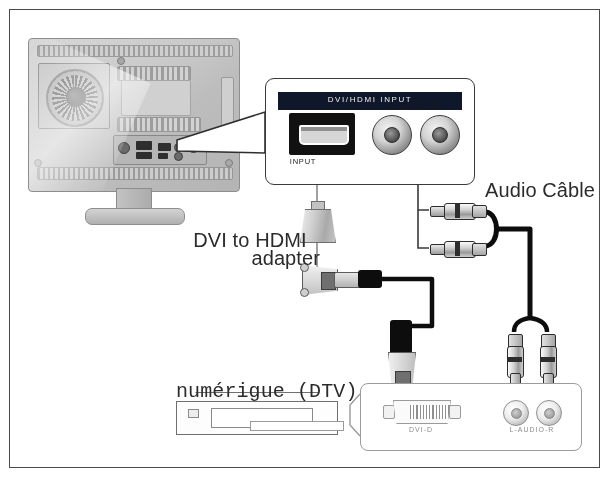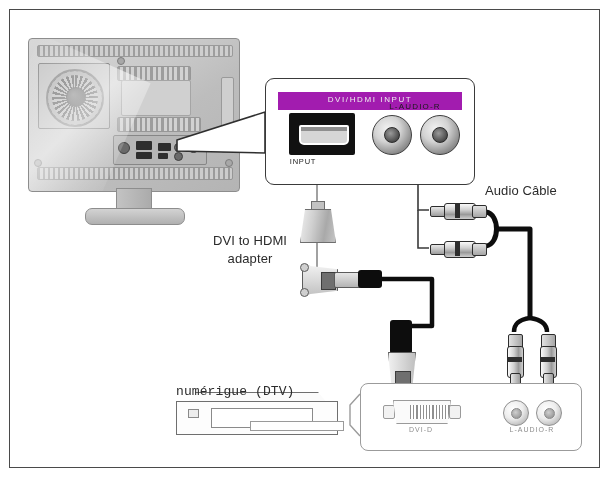--- a/index.html
+++ b/index.html
@@ -1,21 +1,21 @@
 <!DOCTYPE html>
 <html><head>
 <meta charset="utf-8">
 <style>
   html,body{margin:0;padding:0;background:#fff;}
   body{width:612px;height:487px;font-family:"Liberation Sans",sans-serif;}
   #stage{position:relative;width:612px;height:487px;background:#fff;overflow:hidden;}
   #frame{position:absolute;left:9px;top:9px;width:591px;height:459px;border:1.5px solid #4a4a4a;box-sizing:border-box;background:#fff;}
   .abs{position:absolute;}
   .lbl{position:absolute;color:#2b2b2b;font-family:"Liberation Sans",sans-serif;font-weight:400;letter-spacing:.1px;white-space:pre;}
-  .lbl-lg{font-size:13px;line-height:17.5px;}
+  .lbl-lg{font-size:20px;line-height:17.5px;}
 
   
   #tv{left:28px;top:38px;width:210px;height:190px;}
   .tv-body{position:absolute;left:0;top:0;width:210px;height:152px;
     background:linear-gradient(145deg,#d8d8d8 0%,#c9c9c9 40%,#bdbdbd 60%,#b4b4b4 100%);
     border:1.4px solid #8d8d8d;border-radius:4px;}
   .tv-gloss{position:absolute;left:0;top:0;width:210px;height:152px;overflow:hidden;border-radius:4px;}
   .tv-gloss:after{content:"";position:absolute;left:-40px;top:10px;width:120px;height:230px;
     background:linear-gradient(110deg,rgba(255,255,255,0) 0%,rgba(255,255,255,.55) 45%,rgba(255,255,255,0) 85%);
     transform:rotate(24deg);}
@@ -42,21 +42,21 @@
   .tv-io .rnd{position:absolute;border-radius:50%;background:#6a6a6a;border:1px solid #3f3f3f;}
   .side-strip{position:absolute;left:192px;top:38px;width:11px;height:74px;background:#cfcfcf;border:1.2px solid #9a9a9a;border-radius:2px;}
   .screw{position:absolute;width:6px;height:6px;border-radius:50%;background:#a8a8a8;border:1px solid #7d7d7d;}
   .tv-neck{position:absolute;left:88px;top:150px;width:34px;height:22px;background:linear-gradient(90deg,#c3c3c3,#ababab);border:1.3px solid #8d8d8d;}
   .tv-base{position:absolute;left:57px;top:170px;width:98px;height:15px;border:1.4px solid #8d8d8d;border-radius:7px;
     background:linear-gradient(180deg,#d3d3d3,#b0b0b0);}
 
   
   #inpanel{left:265px;top:78px;width:208px;height:105px;}
   .in-card{position:absolute;left:0;top:0;width:208px;height:105px;background:#fff;border:1.6px solid #3a3a3a;border-radius:9px;}
-  .in-bar{position:absolute;left:12px;top:13px;width:184px;height:18px;background:#a21caf;}
+  .in-bar{position:absolute;left:12px;top:13px;width:184px;height:18px;background:#0f172a;}
   .in-bar-txt{position:absolute;left:0;top:3px;width:184px;text-align:center;color:#efefef;
     font-size:8px;letter-spacing:1.6px;font-family:"Liberation Sans",sans-serif;}
   .hdmi-blk{position:absolute;left:23px;top:34px;width:66px;height:42px;background:#111;border-radius:2px;}
   .hdmi-port{position:absolute;left:10px;top:12px;width:46px;height:16px;background:#d6d6d6;
     border:2px solid #fff;border-radius:2px 2px 5px 5px;
     box-shadow:inset 0 4px 0 #8f8f8f;}
   .hdmi-cap{position:absolute;left:14px;top:78px;width:46px;text-align:center;color:#1a1a1a;font-size:7.5px;letter-spacing:.8px;}
   .aud-cap{position:absolute;left:106px;top:23px;width:86px;text-align:center;color:#1a1a1a;font-size:8px;letter-spacing:1.2px;}
   .rca-j{position:absolute;top:36px;width:38px;height:38px;border-radius:50%;
     background:radial-gradient(circle at 38% 34%,#f2f2f2 0%,#d3d3d3 38%,#8e8e8e 72%,#5a5a5a 100%);
@@ -288,19 +288,19 @@
       </div>
       <div class="dp-cap" style="left:22px;top:42px;width:76px;">DVI-D</div>
 
       <div class="dp-jack" style="left:142px;"></div>
       <div class="dp-jack" style="left:175px;"></div>
       <div class="dp-cap" style="left:134px;top:42px;width:74px;">L-AUDIO-R</div>
     </div>
   </div>
 
   <div class="lbl lbl-lg" style="left:180px;top:232px;text-align:center;width:140px;">DVI to HDMI</div>
-  <div class="lbl lbl-lg" style="left:180px;top:250px;text-align:center;width:140px;">adapter</div>
+  <div class="lbl lbl-lg" style="left:180px;top:250px;text-align:right;width:140px;">adapter</div>
 
 
   <div class="lbl lbl-lg" style="left:485px;top:182px;">Audio Câble</div>
 
   <div class="lbl lbl-lg" style="left:176px;top:383px;font-family:Liberation Mono, monospace;">numérigue (DTV)</div>
 </div>
 
 </body></html>

